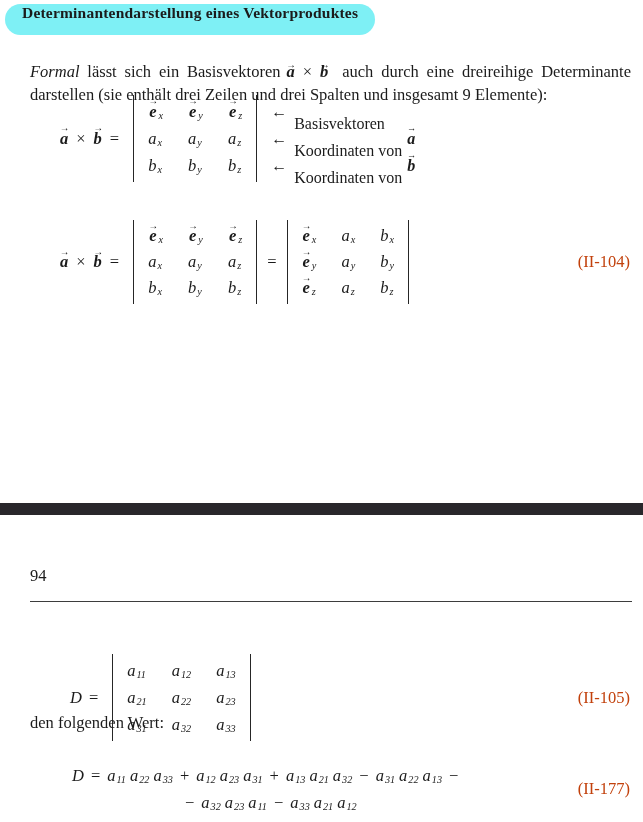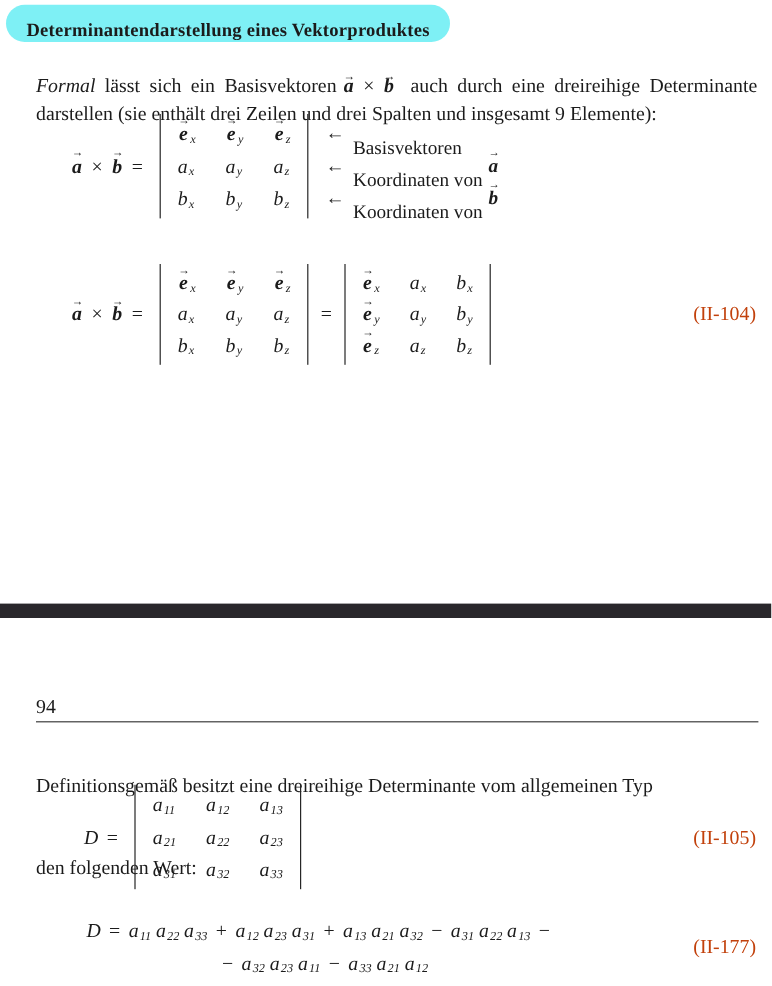--- a/index.html
+++ b/index.html
@@ -4,21 +4,21 @@
 <style>
   html,body { margin:0; padding:0; background:#fff; }
   #page {
     position:relative; width:643px; height:822px; background:#ffffff;
     font-family:"Liberation Serif","DejaVu Serif",serif; color:#1b1b1b;
     overflow:hidden;
   }
   
   .pill {
     position:absolute; left:5px; top:4px; height:31px;
-    display:inline-flex; align-items:flex-end; padding:0 17px;
+    display:inline-flex; align-items:flex-start; padding:0 17px;
     border-radius:16px; font-weight:bold; font-size:15.5px; letter-spacing:0.2px;
   }
   
   .para {
     position:absolute; left:30px; width:601px;
     font-size:16.5px; line-height:23px;
   }
   #para1 { top:43px; text-align:justify; }
   #para2 { top:193px; }
   #para3 { top:626px; }
@@ -61,21 +61,21 @@
   .vec { position:relative; display:inline-block; font-style:italic; font-weight:bold; padding:0 1px; }
   .vec-arrow {
     position:absolute; left:55%; transform:translateX(-50%); top:-0.68em;
     font-size:0.58em; font-weight:normal; font-style:normal; letter-spacing:0;
   }
   .inline-math { display:inline-flex; align-items:baseline; margin:0 3px; }
   
   #bar { position:absolute; left:0; top:503px; width:643px; height:12px; }
   
   #pageheader {
-    position:absolute; left:30px; top:579px; width:602px;
+    position:absolute; left:30px; top:566px; width:602px;
     display:flex; justify-content:space-between; font-size:16.5px;
   }
   #header-rule {
     position:absolute; left:30px; top:601px; width:602px;
     border-top:1.5px solid #3d3d3d; height:0;
   }
 </style>
 </head>
 <body>
 
@@ -322,21 +322,20 @@
     <span class="eqnum">(II-104)</span>
   </div>
 
   <div id="bar" style="background: rgb(41, 39, 43);"></div>
 
   <div id="pageheader">
     <span>94</span>
   </div>
   <div id="header-rule"></div>
 
-  <p class="para" id="para3">Definitionsgemäß besitzt eine dreireihige Determinante vom allgemeinen Typ</p>
 
   <div class="formula" id="formula3">
     <span class="f-inner">
       <span class="lhs">
           <span class="tok">
             <span class="var">D</span>
           </span>
           <span class="op">=</span>
         </span>
       <span class="det">

